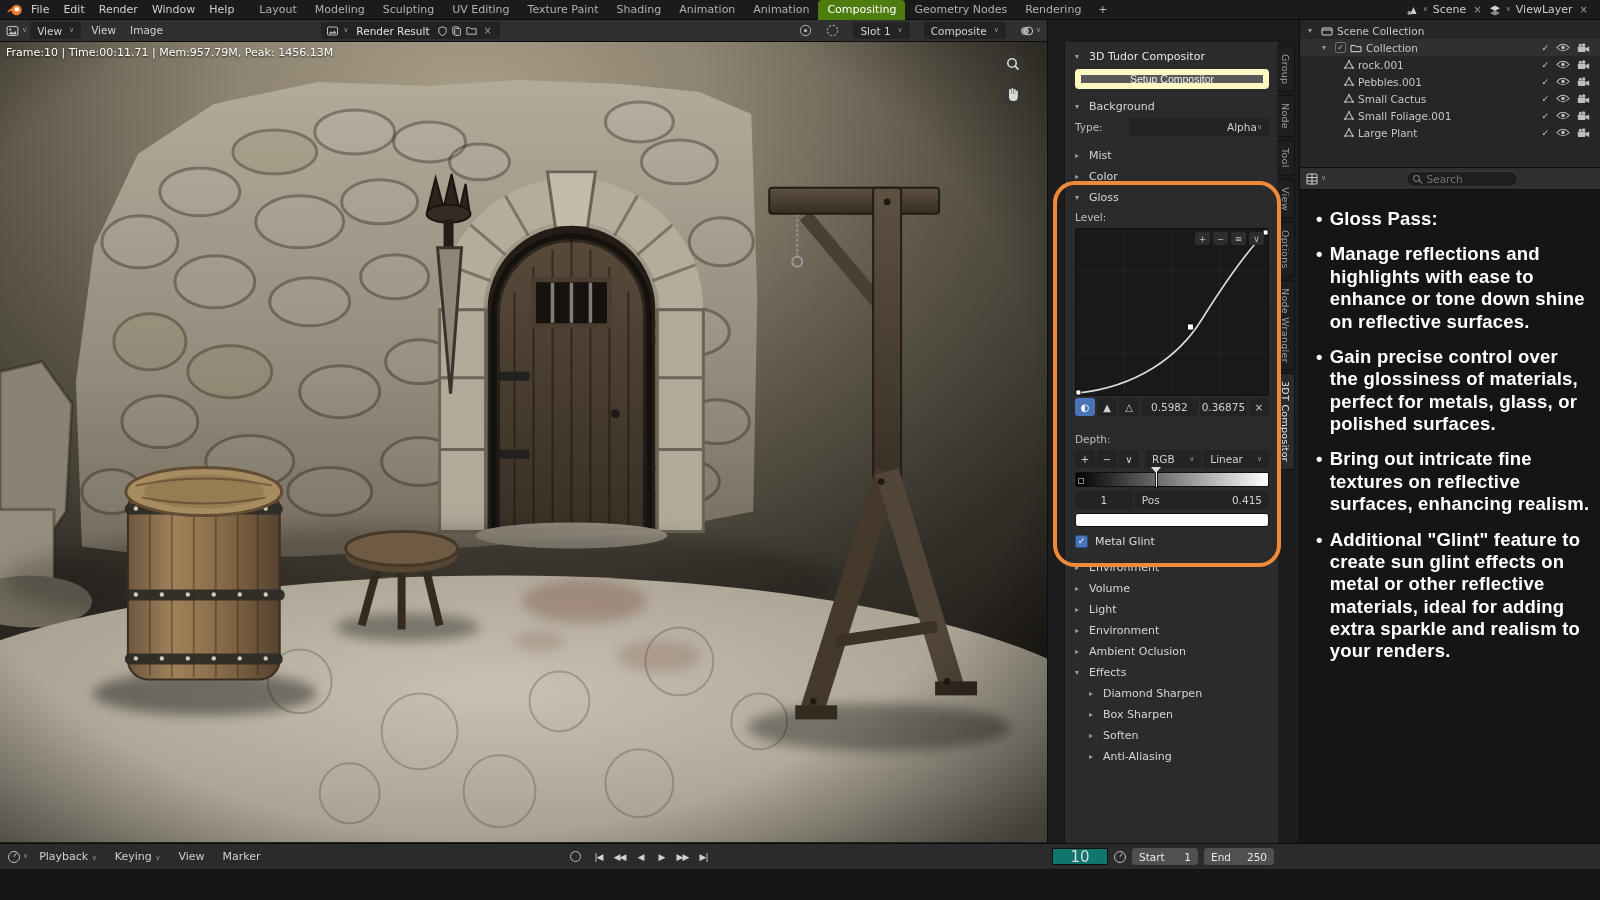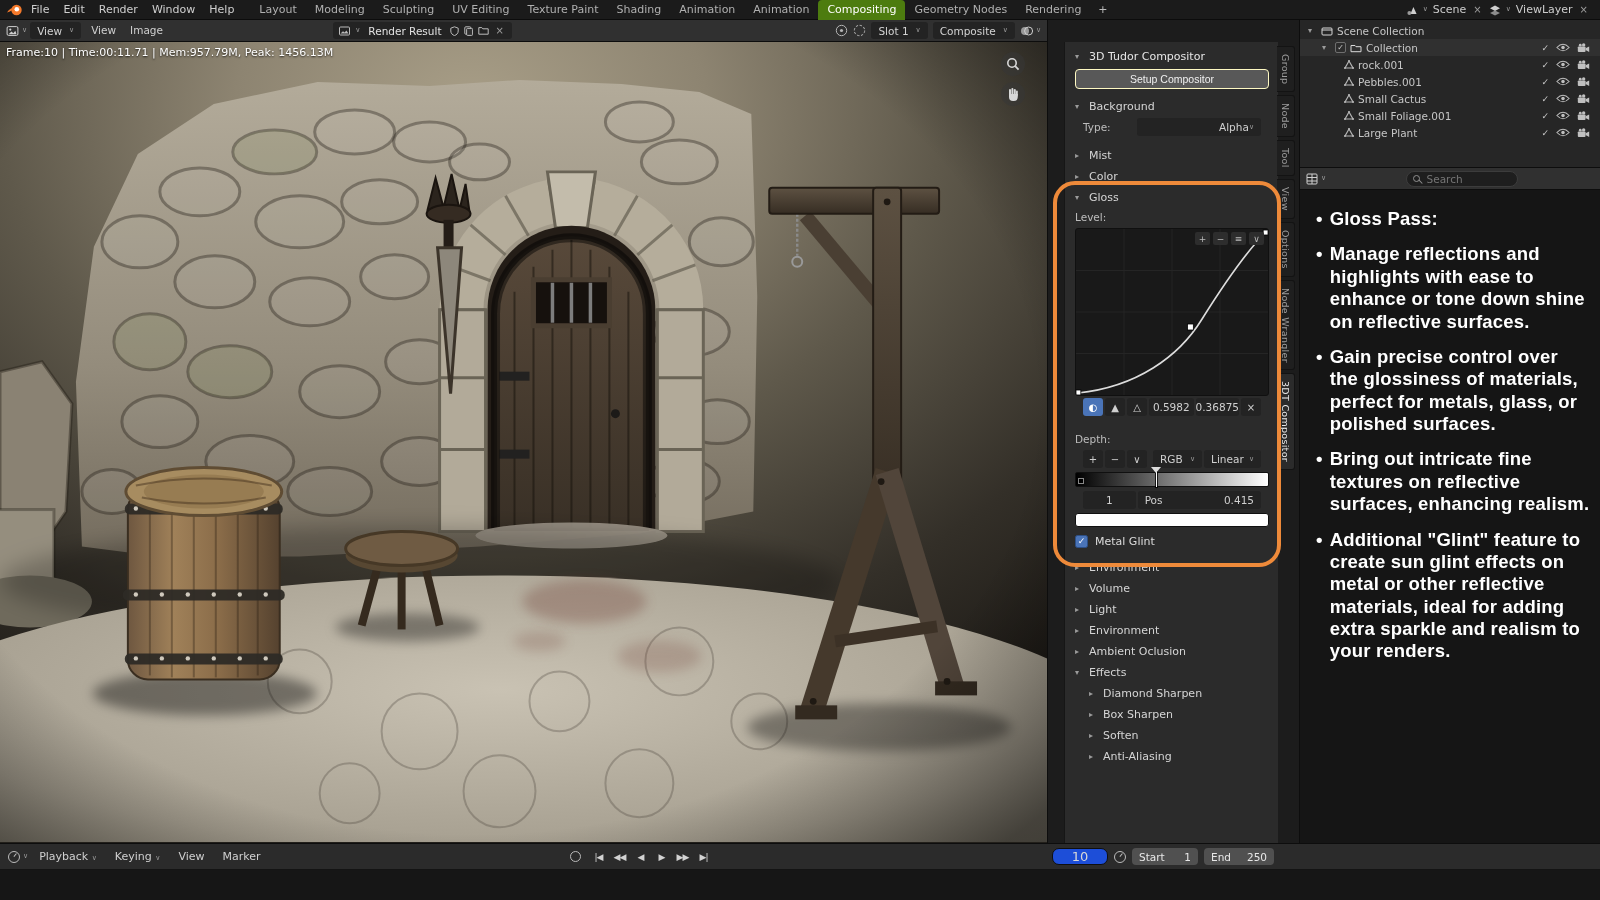--- a/index.html
+++ b/index.html
@@ -18,21 +18,21 @@
 .x-btn{color:#9c9c9c;font-size:10px;padding:0 2px}
 .chev{font-size:7px;color:#999;line-height:1}
 .etype{display:inline-flex;align-items:center;gap:3px}
 .etype svg{display:block}
 
 
 .editor-header{position:absolute;height:22px;background:#303030;display:flex;align-items:center;gap:3px;padding:0 6px;border-bottom:1px solid #0d0d0d;border-right:1px solid #0d0d0d;font-size:10.5px}
 .dd{display:inline-flex;align-items:center;justify-content:space-between;background:#232323;border-radius:3px;height:17px;padding:0 7px;gap:7px;color:#d3d3d3;font-size:10.5px}
 .datablock{display:flex;align-items:center;gap:5px;background:#232323;border-radius:3px;height:17px;padding:0 6px;margin:0 auto}
 .db-name{color:#e2e2e2;padding:0 3px}
-.hdr-right{margin-left:auto;display:flex;align-items:center;gap:5px}
+.hdr-right{margin-left:auto;display:flex;align-items:center;gap:14px}
 .search{position:relative;display:flex;align-items:center;background:#1e1e1e;border:1px solid #3c3c3c;border-radius:9px;height:16px;width:112px;padding-left:20px}
 .search input{background:transparent;border:none;outline:none;color:#b5b5b5;font-size:10.5px;width:100%;font-family:inherit}
 .mag{position:absolute;left:6px;top:3.5px;width:7px;height:7px;border:1.4px solid #8f8f8f;border-radius:50%}
 .mag::after{content:"";position:absolute;width:4.5px;height:1.4px;background:#8f8f8f;right:-4px;bottom:-1.5px;transform:rotate(45deg)}
 .funnel{width:0;height:0;border-left:5px solid transparent;border-right:5px solid transparent;border-top:6px solid #b9b9b9;position:relative}
 .funnel::after{content:"";position:absolute;left:-1px;top:-1px;width:2px;height:6px;background:#b9b9b9}
 .chk{width:13px;height:13px;background:#4a74b8;border:1px solid #2c4f86;border-radius:2.5px;color:#fff;font-size:9px;line-height:11px;text-align:center;flex:0 0 auto}
 
 
 .viewport{position:absolute;left:0;top:42px;width:1048px;height:801px;background:#221f1a;overflow:hidden;border-right:1px solid #0d0d0d}
@@ -43,23 +43,23 @@
 .caption{position:absolute;left:36px;top:692px;width:542px;height:108px;background:rgba(26,26,26,.93);border:3px solid #ef8b3a;border-radius:26px;display:flex;align-items:center;justify-content:center;z-index:20}
 .caption span{font-family:"Liberation Sans",sans-serif;font-weight:bold;font-size:40px;color:#fff;letter-spacing:1px}
 
 
 .node-region{position:absolute;left:1048px;top:20px;width:252px;height:823px;background:#1c1c1c;border-right:1px solid #0d0d0d}
 .panel{position:absolute;left:16px;top:22px;bottom:0;width:214px;background:#2b2b2b;border-left:1px solid #161616;padding:4px 9px 0 10px;overflow:hidden}
 .p-head{display:flex;align-items:center;gap:5px;height:20px;color:#e6e6e6}
 .sect{display:flex;align-items:center;gap:5px;height:20px;color:#d5d5d5;margin:1px 0}
 .sect.indent{padding-left:14px}
 .arr{font-size:8px;color:#9b9b9b;width:9px;flex:0 0 auto}
-.btn{height:20px;background:#585858;border:1px solid #fef9c3;border-radius:4px;color:#f0f0f0;font-size:10.5px;display:flex;align-items:center;justify-content:center;margin:3px 0 7px}
+.btn{height:20px;background:#585858;border:6px solid #fef9c3;border-radius:4px;color:#f0f0f0;font-size:10.5px;display:flex;align-items:center;justify-content:center;margin:3px 0 7px}
 .lbl{font-size:10.5px;color:#bdbdbd;height:18px;display:flex;align-items:center}
-.row{display:flex;gap:2px;align-items:center;margin:2px 8px}
+.row{display:flex;gap:2px;align-items:center;margin:2px 0}
 .gap6{height:6px}.gap12{height:12px}
 .nfield{flex:1;height:18px;background:#232323;border-radius:3px;color:#d0d0d0;font-size:10.5px;display:flex;align-items:center;justify-content:center}
 .slider{justify-content:space-between;padding:0 7px}
 .sq{width:20px;height:18px;background:#232323;border-radius:3px;color:#cfcfcf;display:flex;align-items:center;justify-content:center;font-size:10px;flex:0 0 auto}
 .sq.active{background:#4a74b8;color:#fff}
 .curve{position:relative;height:168px;background:#191919;border:1px solid #101010;border-radius:3px;margin:2px 0;overflow:hidden}
 .curve-tools{position:absolute;top:3px;right:4px;display:flex;gap:3px;z-index:2}
 .ct{width:15px;height:13px;background:#2d2d2d;border-radius:2px;color:#bbb;font-size:9px;display:flex;align-items:center;justify-content:center}
 .gradbar{position:relative;height:15px;border-radius:2px;background:linear-gradient(to right,#000,#fff);margin:4px 0;border:1px solid #101010}
 .gmark{position:absolute;left:41.5%;top:-1px;bottom:-1px;width:1.5px;background:#fff;box-shadow:0 0 0 1px rgba(0,0,0,.8)}
@@ -86,21 +86,21 @@
 .notes-region{position:absolute;left:1300px;top:168px;width:300px;height:675px;background:#151515}
 .notes-body{padding:18px 10px 0 16px}
 .note{display:flex;gap:7px;margin-bottom:13px;color:#fff;font-weight:bold;font-size:18.5px;line-height:1.21;font-family:"Liberation Sans",sans-serif;letter-spacing:.2px}
 .note .b{flex:0 0 auto}
 
 
 .timeline{position:absolute;left:0;top:843px;width:1600px;height:26px;background:#2b2b2b;border-top:1px solid #0d0d0d;display:flex;align-items:center;padding:0 8px;gap:4px}
 .tl-center{position:absolute;left:570px;display:flex;align-items:center;gap:2px}
 .tctl{min-width:19px;height:16px;display:flex;align-items:center;justify-content:center;color:#d2d2d2;font-size:9px;background:transparent;border:none;letter-spacing:-1px;font-family:inherit}
 .tl-right{margin-left:auto;margin-right:318px;display:flex;align-items:center;gap:6px}
-.framefield{width:56px;height:17px;background:#1d4ed8;border:1px solid #0f0f0f;border-radius:7px;color:#d8d8d8;display:flex;align-items:center;justify-content:center;font-size:13px}
+.framefield{width:56px;height:17px;background:#0f766e;border:1px solid #0f0f0f;border-radius:1px;color:#d8d8d8;display:flex;align-items:center;justify-content:center;font-size:15px}
 .pill{height:17px;background:#505050;border-radius:4px;display:flex;align-items:center;padding:0 7px;gap:8px;font-size:10.5px;color:#e8e8e8}
 .pill .v{margin-left:auto}
 .rec{width:11px;height:11px;border:1.5px solid #b9b9b9;border-radius:50%;margin-right:6px}
 .clockicon{width:12px;height:12px;border:1.4px solid #bbb;border-radius:50%;position:relative}
 .clockicon::after{content:"";position:absolute;left:48%;top:48%;width:4px;height:1.4px;background:#bbb;transform-origin:left center;transform:rotate(-50deg)}
 .statusbar{position:absolute;left:0;top:870px;width:1600px;height:30px;background:#161616}
 </style>
 </head>
 <body>
 

